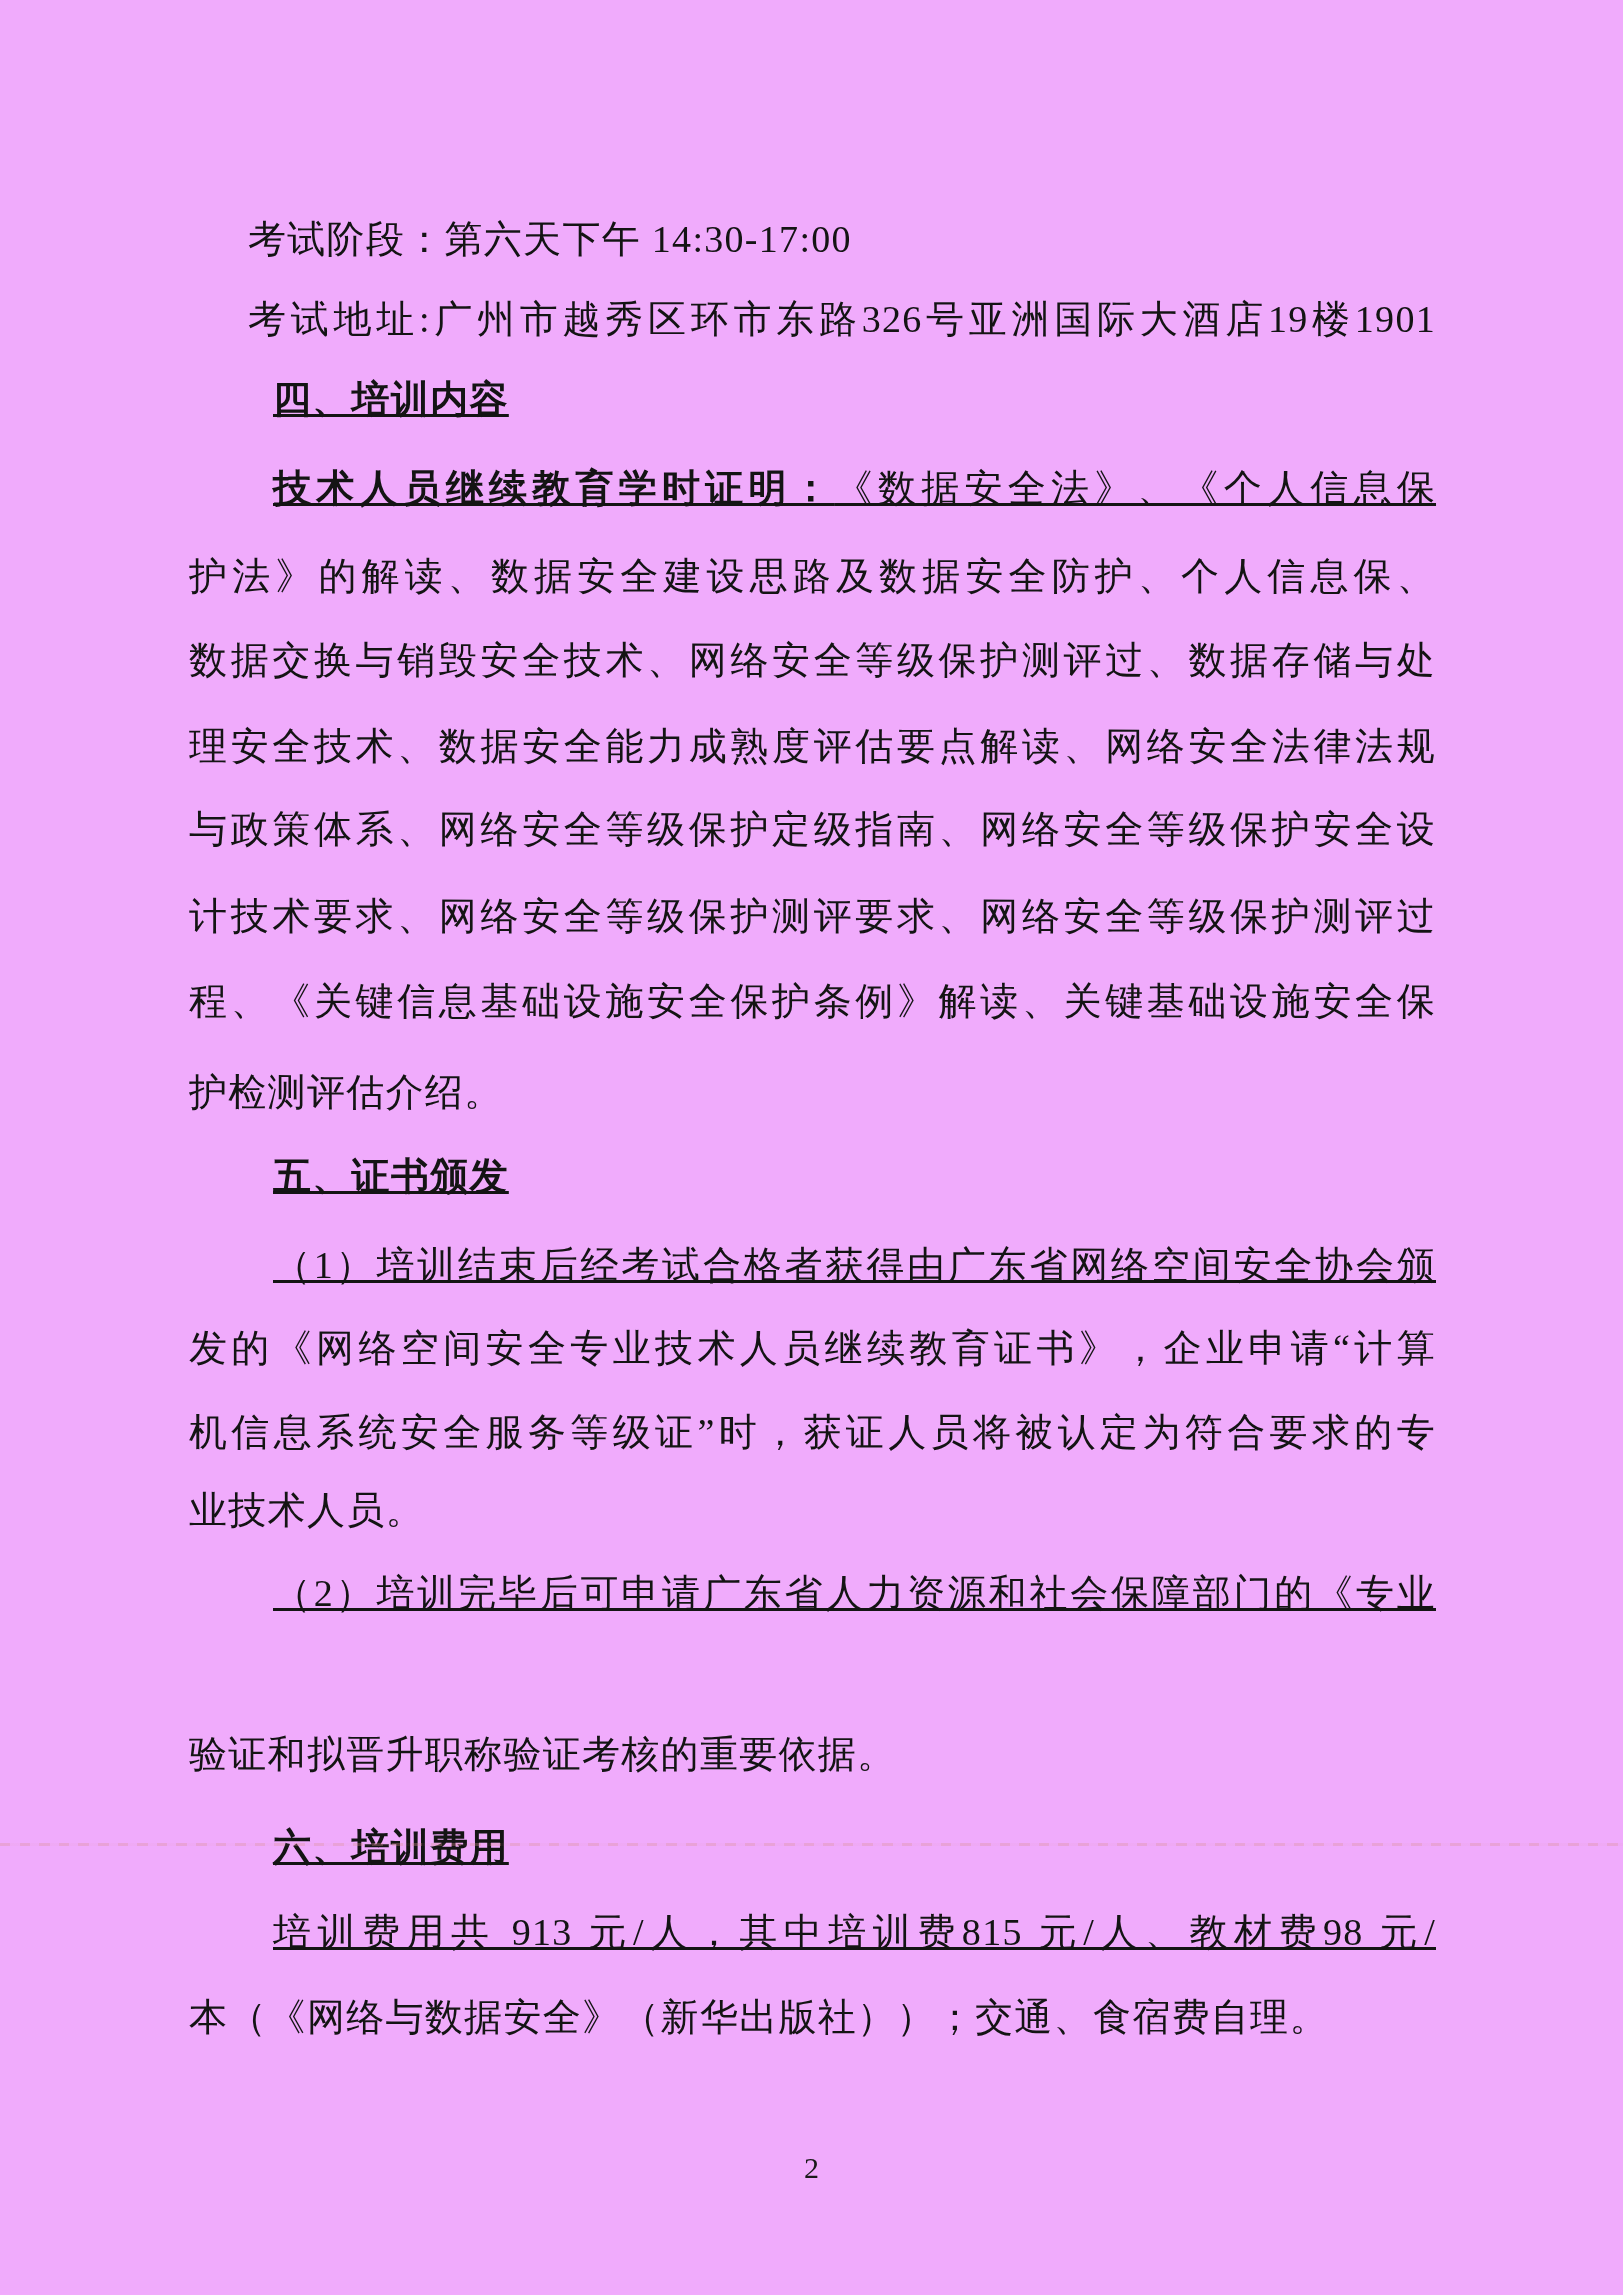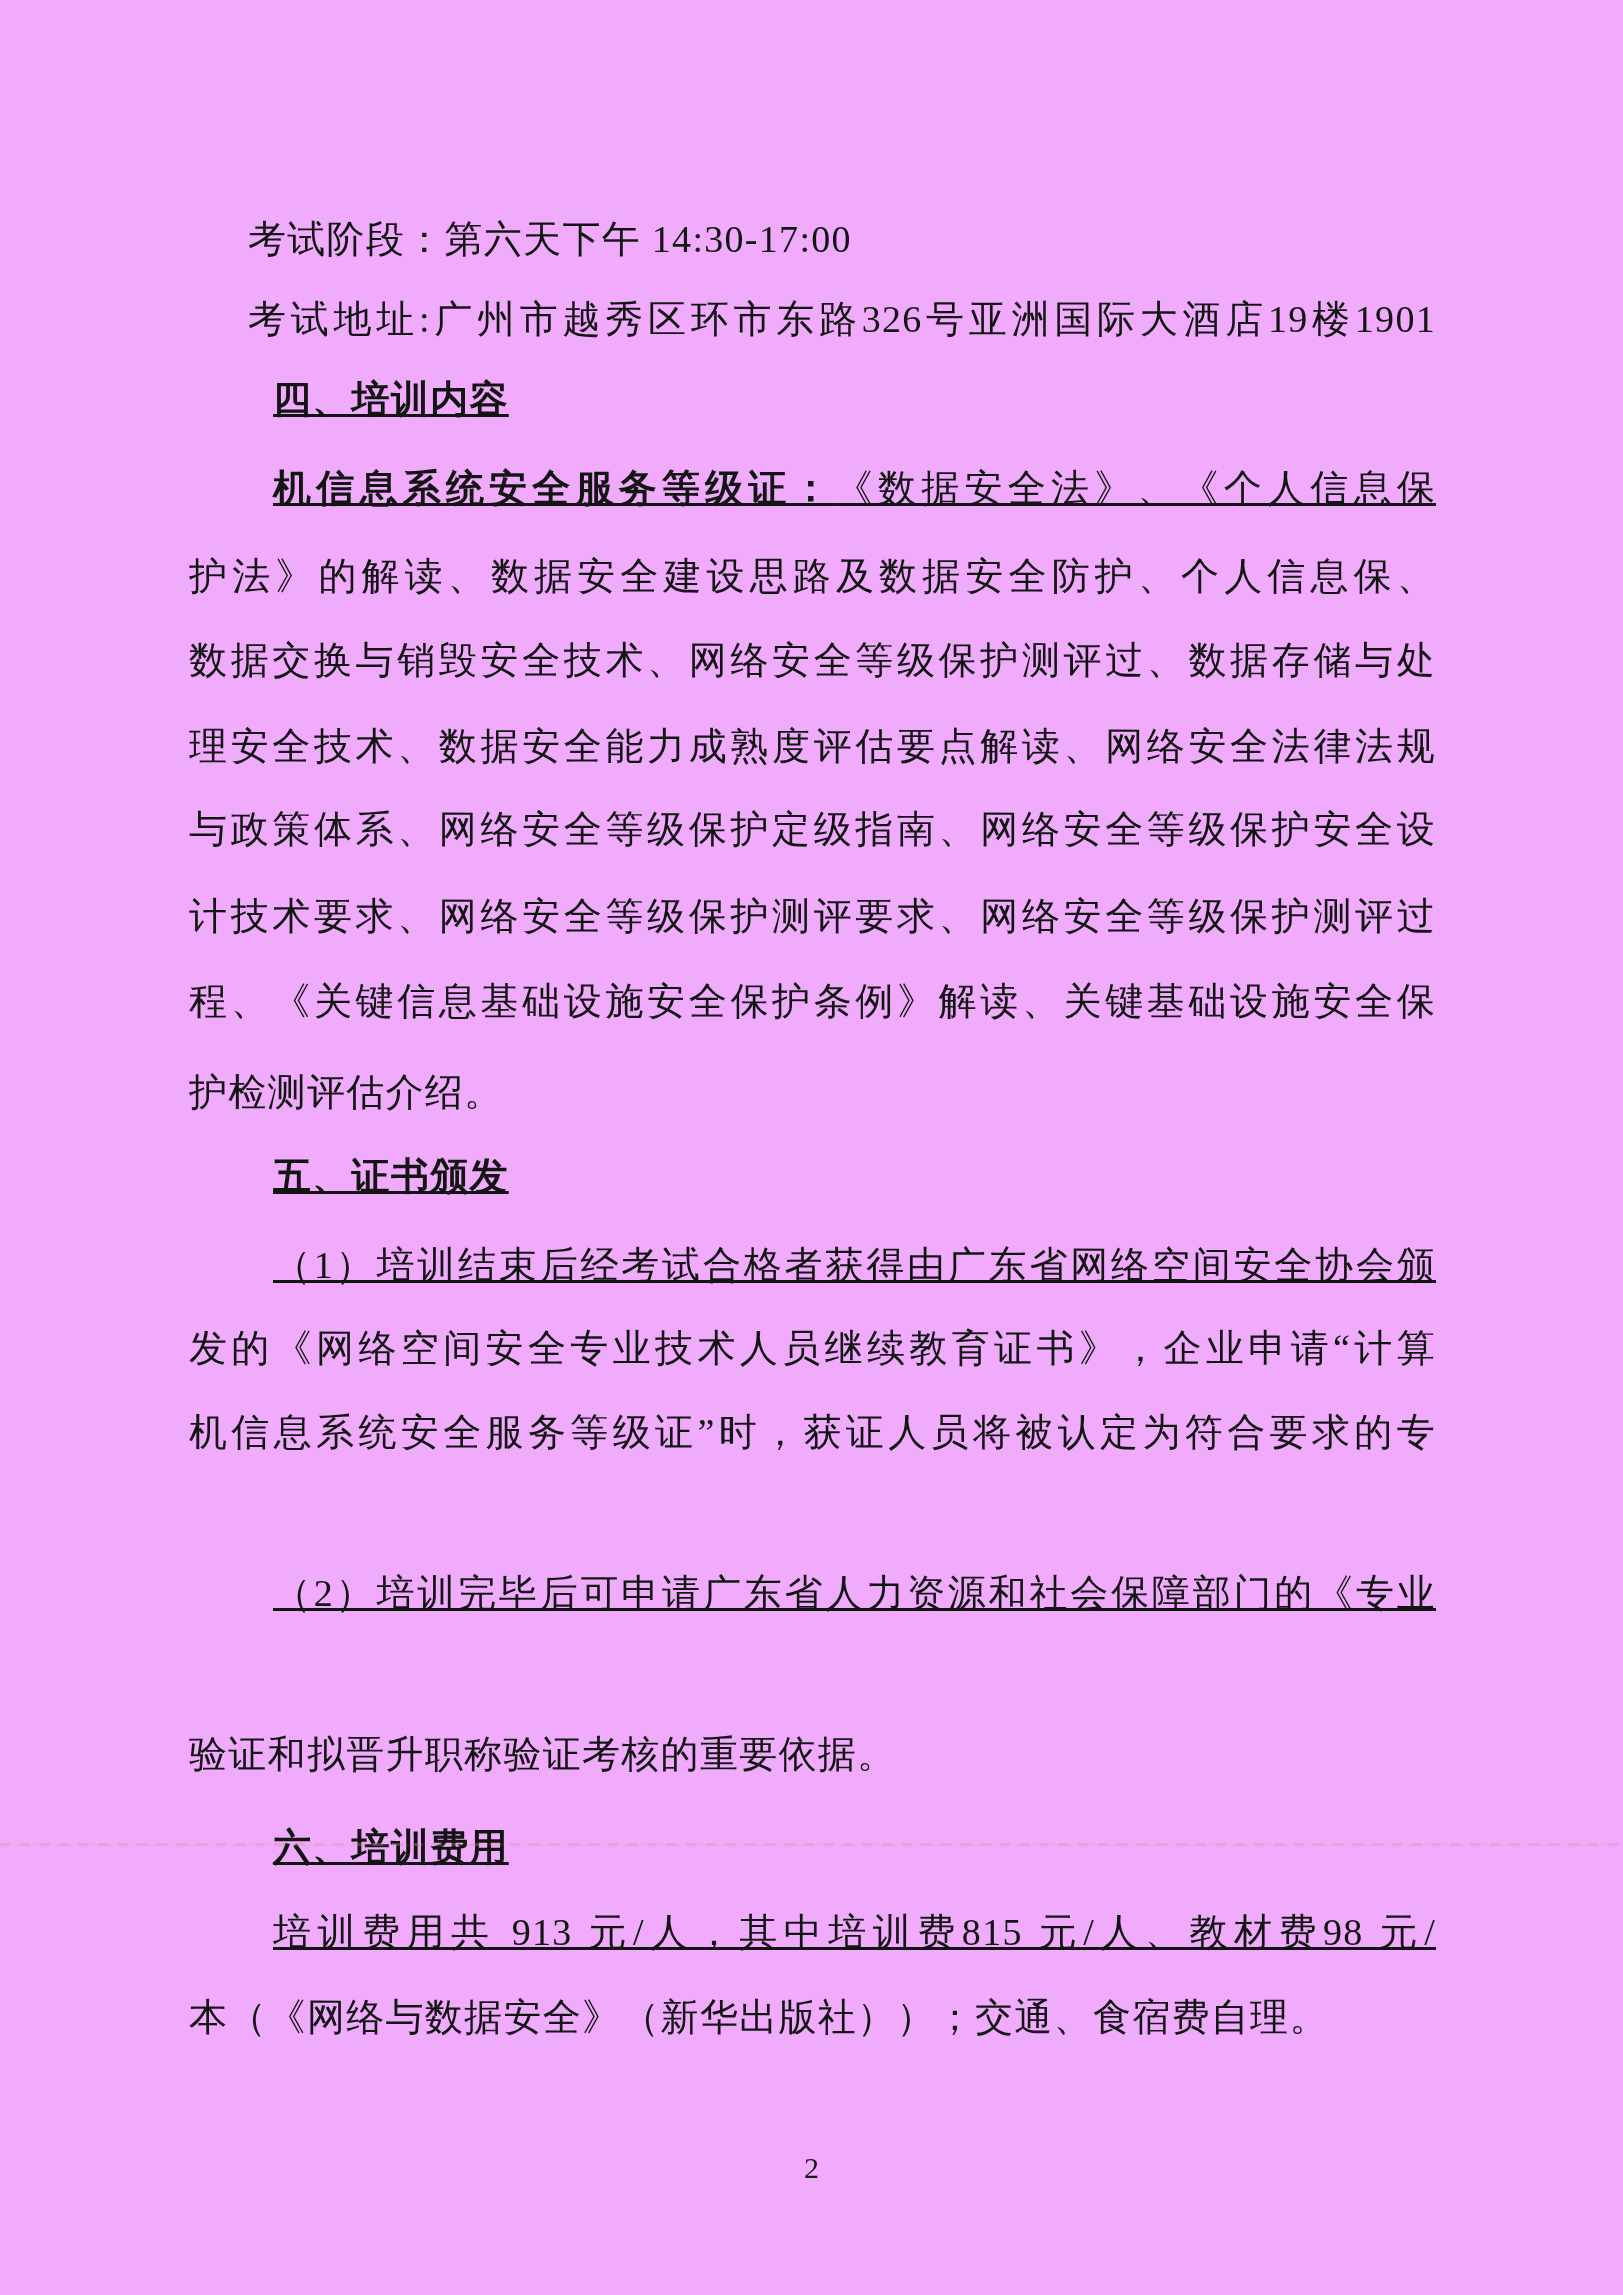--- a/index.html
+++ b/index.html
@@ -63,34 +63,35 @@
 </head>
 <body>
 
 <div class="page">
 
   <div class="line indent-sm" style="top:216px">考试阶段：第六天下午 14:30-17:00</div>
   <div class="line just indent-sm" style="top:296px">考试地址:广州市越秀区环市东路326号亚洲国际大酒店19楼1901</div>
 
   <div class="line heading indent" style="top:376px">四、培训内容</div>
 
-  <div class="line just indent" style="top:465px"><span class="bold">机信息系统安全服务等级证：</span><span>《数据安全法》、《个人信息保</span></div>
+  <div class="line just indent" style="top:465px"><span class="bold">技术人员继续教育学时证明：</span><span>《数据安全法》、《个人信息保</span></div>
   <div class="line just" style="top:553px">护法》的解读、数据安全建设思路及数据安全防护、个人信息保、</div>
   <div class="line just" style="top:637px">数据交换与销毁安全技术、网络安全等级保护测评过、数据存储与处</div>
   <div class="line just" style="top:723px">理安全技术、数据安全能力成熟度评估要点解读、网络安全法律法规</div>
   <div class="line just" style="top:806px">与政策体系、网络安全等级保护定级指南、网络安全等级保护安全设</div>
   <div class="line just" style="top:893px">计技术要求、网络安全等级保护测评要求、网络安全等级保护测评过</div>
   <div class="line" style="top:1069px">护检测评估介绍。</div>
   <div class="line just" style="top:978px">程、《关键信息基础设施安全保护条例》解读、关键基础设施安全保</div>
 
   <div class="line heading indent" style="top:1153px">五、证书颁发</div>
 
   <div class="line just indent" style="top:1242px">（1）培训结束后经考试合格者获得由广东省网络空间安全协会颁</div>
   <div class="line just" style="top:1325px">发的《网络空间安全专业技术人员继续教育证书》，企业申请“计算</div>
   <div class="line just" style="top:1409px">机信息系统安全服务等级证”时，获证人员将被认定为符合要求的专</div>
+  <div class="line" style="top:1487px">业技术人员。</div>
 
   <div class="line just indent" style="top:1570px">（2）培训完毕后可申请广东省人力资源和社会保障部门的《专业</div>
   <div class="line" style="top:1731px">验证和拟晋升职称验证考核的重要依据。</div>
 
   <div class="line heading indent" style="top:1824px">六、培训费用</div>
 
   <div class="line just indent" style="top:1909px">培训费用共 913 元/人，其中培训费815 元/人、教材费98 元/</div>
   <div class="line" style="top:1994px">本（《网络与数据安全》（新华出版社））；交通、食宿费自理。</div>
 
   <div class="scan-artifact"></div>

